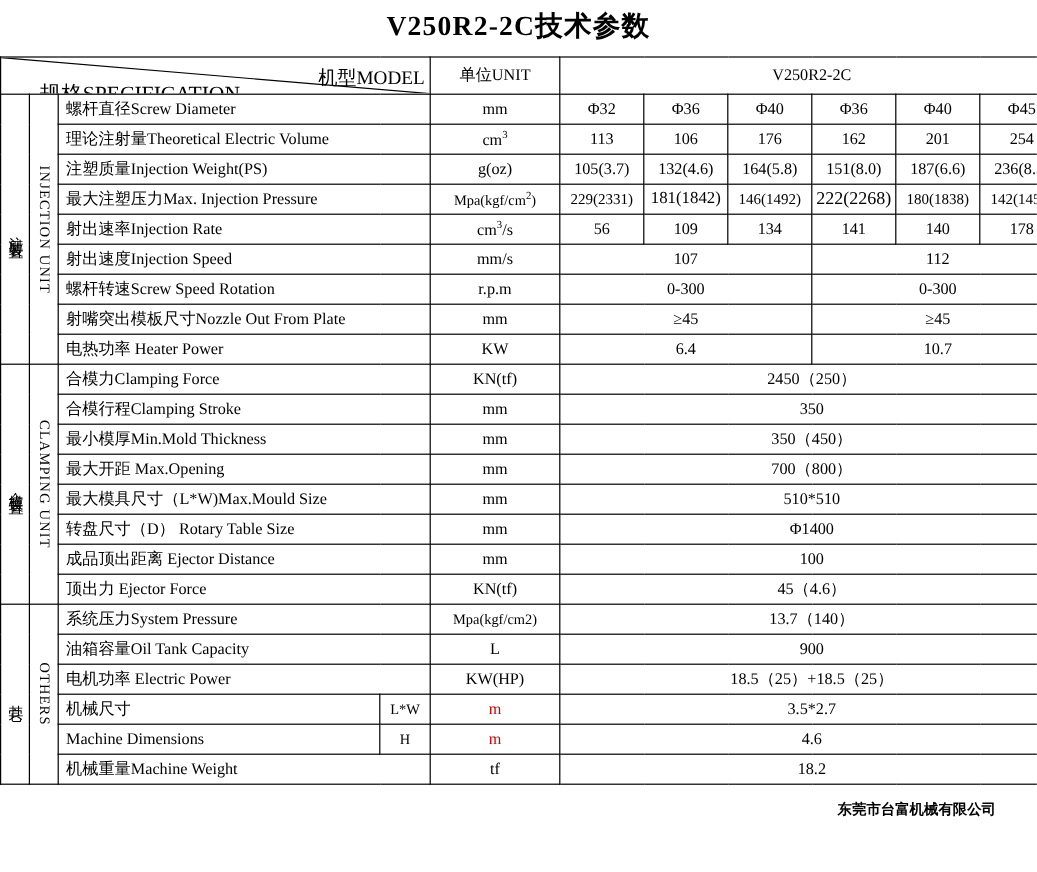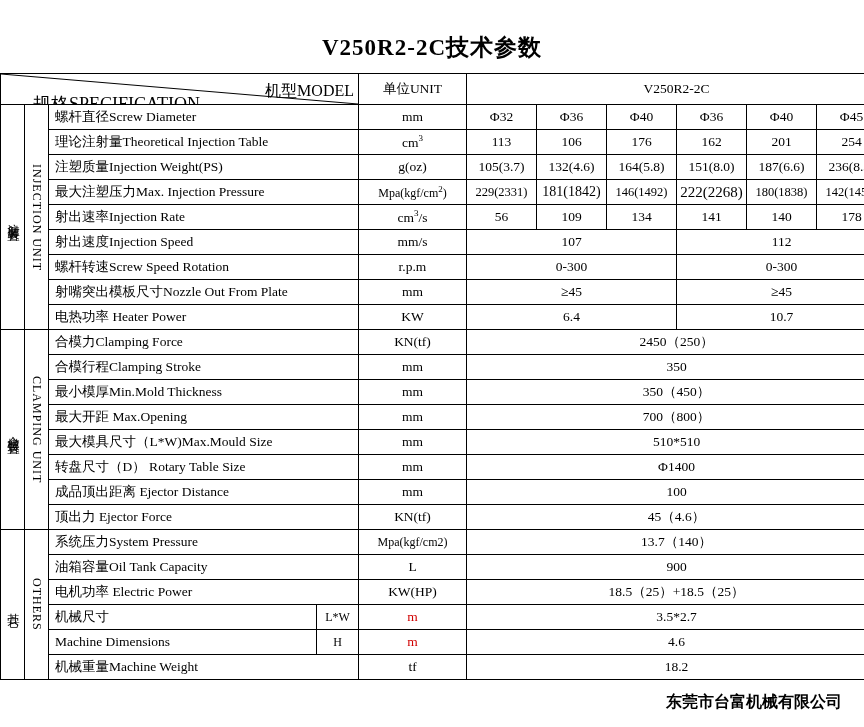--- a/index.html
+++ b/index.html
@@ -8,25 +8,24 @@
     background:#ffffff;
     font-family:"Liberation Serif", serif;
     color:#000;
     overflow:hidden;
   }
   .page{position:relative;width:864px;height:727px;}
   .title{
     text-align:center;
     font-size:23px;
     font-weight:bold;
-    padding-top:20px;
+    padding-top:6px;
     padding-bottom:10px;
     letter-spacing:1px;
     font-family:"Liberation Serif", serif;
-    margin-top:12px;
   }
   table{
     border-collapse:collapse;
     width:856px;
     margin:0 auto;
     table-layout:fixed;
   }
   td{
     border:1px solid #000;
     font-size:13.5px;
@@ -72,24 +71,24 @@
   .sup{font-size:9px;vertical-align:super;}
   .hdr-spec{position:relative;height:30px;}
   .hdr-spec .spec{position:absolute;left:4px;top:18px;font-size:18px;margin-left:28px;}
   .hdr-spec .model{position:absolute;right:4px;bottom:2px;font-size:16px;}
   .hdr-spec .diag{
     position:absolute;left:0;top:0;width:100%;height:100%;
   }
   .red{color:#d00000;}
   .footer{
     text-align:right;
-    font-size:16px;
+    font-size:12px;
     font-weight:bold;
     padding-top:12px;
-    padding-right:22px;
+    padding-right:34px;
     font-family:"Liberation Serif", serif;
   }
   .unitcol{width:108px;}
   .namecol{width:268px;}
   .subcol{width:42px;}
   .dcol{width:70px;}
 </style>
 </head>
 <body>
 
@@ -140,21 +139,21 @@
       <td>mm</td>
       <td>Φ32</td>
       <td>Φ36</td>
       <td>Φ40</td>
       <td>Φ36</td>
       <td>Φ40</td>
       <td>Φ45</td>
     </tr>
 
     <tr>
-      <td class="name" colspan="2">理论注射量Theoretical Injection Table</td>
+      <td class="name" colspan="2">理论注射量Theoretical Electric Volume</td>
       <td><span>cm</span><span class="sup">3</span></td>
       <td>113</td>
       <td>106</td>
       <td>176</td>
       <td>162</td>
       <td>201</td>
       <td>254</td>
     </tr>
 
     <tr>

